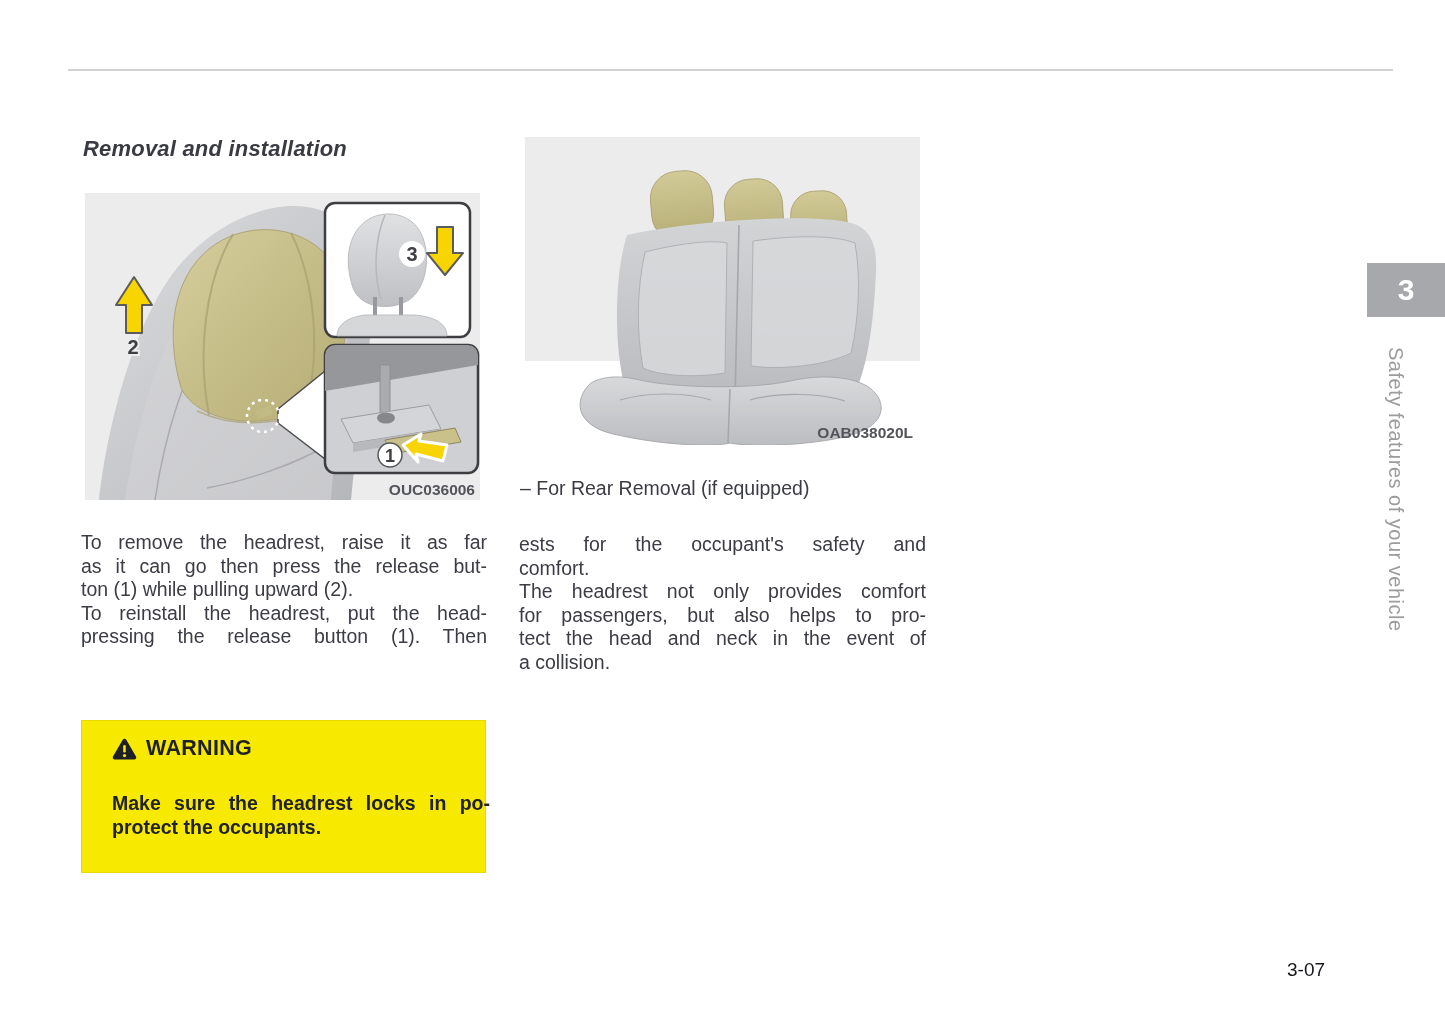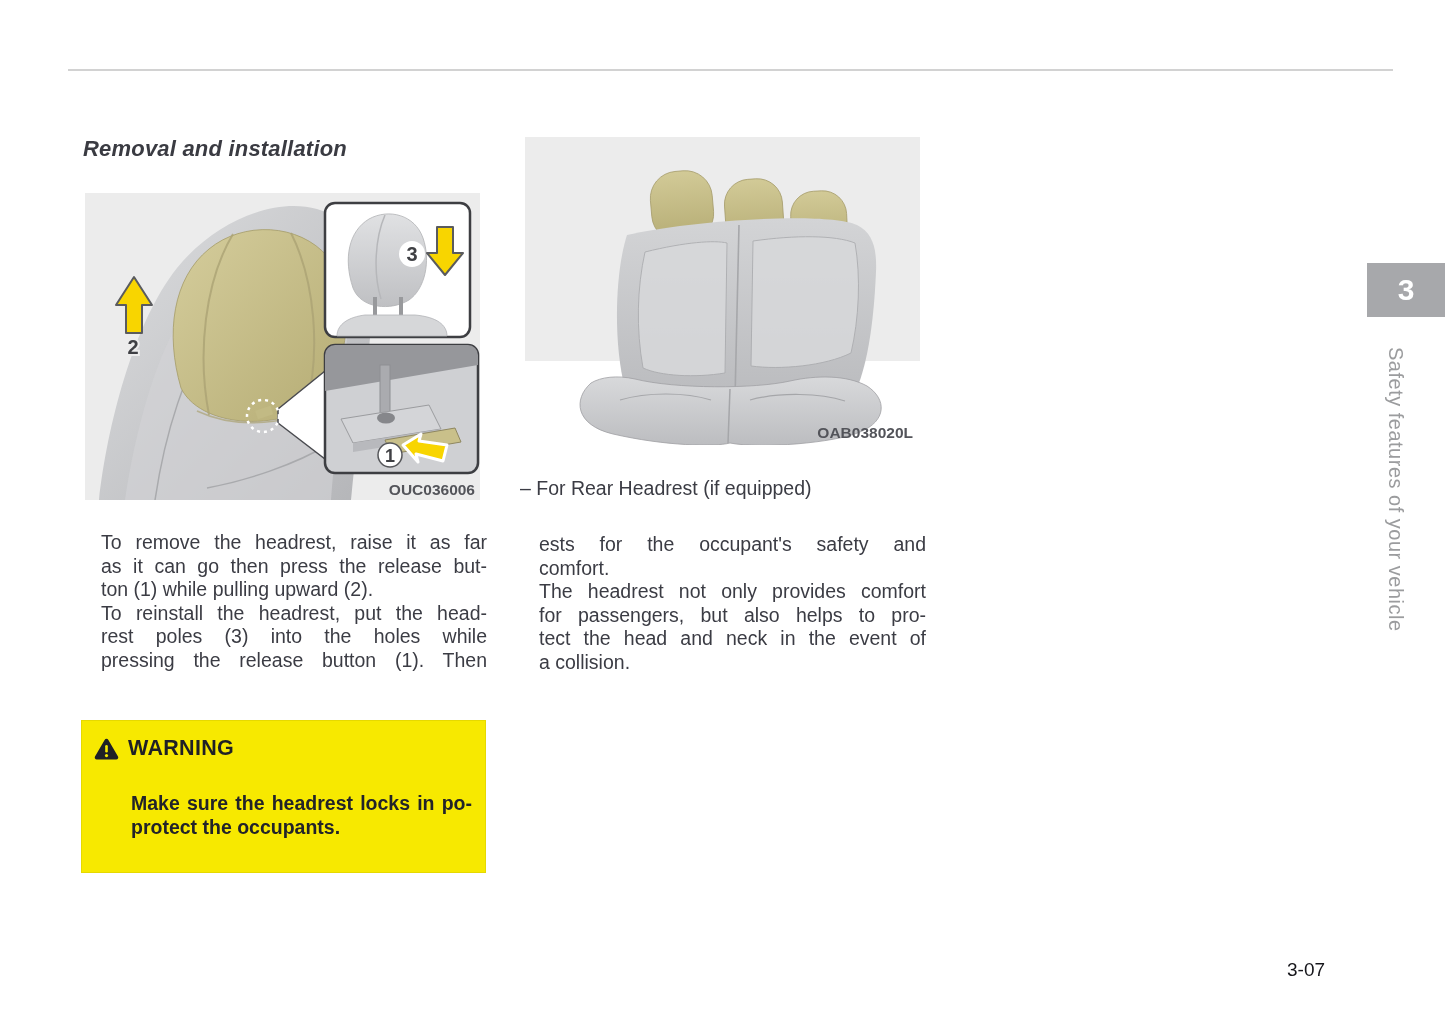--- a/index.html
+++ b/index.html
@@ -22,31 +22,31 @@
   .fig-right { left:525px; top:137px; width:395px; height:224px; }
 
   .caption {
     position:absolute; left:520px; top:477px;
     font-size:19.5px; color:#3b3c44;
   }
 
   .col { position:absolute; }
   .col-left  { left:81px;  top:531px; width:406px; }
   .col-right { left:519px; top:533px; width:407px; }
-  .bodyline { font-size:19.5px; line-height:23.6px; color:#3b3c44;margin-left:20px; }
+  .bodyline { font-size:19.5px; line-height:23.6px; color:#3b3c44; }
   .just { text-align:justify; text-align-last:justify; }
 
   .warning-box {
     position:absolute; left:81px; top:720px; width:405px; height:153px;
-    background:#f7e900; border:1px solid #e6d900; padding:15px 13px 0 12px;
+    background:#f7e900; border:1px solid #e6d900; padding:15px 13px 0 30px;
   }
   .warning-head { display:flex; align-items:center; gap:9px; }
   .warning-title { font-size:21.5px; font-weight:bold; color:#1f2026; letter-spacing:0.3px; }
   .warning-body { margin-top:31px; width:378px; }
-  .warnline { font-size:19.5px; line-height:23.8px; font-weight:bold; color:#222329;margin-left:37px; }
+  .warnline { font-size:19.5px; line-height:23.8px; font-weight:bold; color:#222329; }
 
   .chapter-tab {
     position:absolute; left:1367px; top:263px; width:78px; height:54px;
     background:#a7a8ab; display:flex; align-items:center; justify-content:center;
   }
   .chapter-tab span { color:#ffffff; font-size:30px; font-weight:bold; }
 
   .side-title {
     position:absolute; left:1384px; top:347px;
     writing-mode:vertical-rl; text-orientation:mixed;
@@ -176,28 +176,27 @@
 
       <path d="M 66,246 C 48,262 50,288 88,297 C 140,309 190,310 205,306 C 235,312 310,306 335,295 C 362,284 362,262 342,249 C 322,238 292,238 265,244 C 230,252 150,252 110,242 C 92,238 76,240 66,246 Z" fill="url(#gCush)" stroke="#9fa0a3" stroke-width="0.8"></path>
       <path d="M 205,252 L 203,306" stroke="#a5a6a9" stroke-width="1.5" fill="none"></path>
       <path d="M 95,263 C 122,255 160,255 186,263" stroke="#a5a6a9" stroke-width="1.2" fill="none"></path>
       <path d="M 225,263 C 255,255 295,256 320,264" stroke="#a5a6a9" stroke-width="1.2" fill="none"></path>
 
       <text x="388" y="301" text-anchor="end" font-size="15.5" font-weight="bold" fill="#53545a">OAB038020L</text>
     </svg>
   </div>
 
-  <div class="caption">– For Rear Headrest (if equipped)</div>
+  <div class="caption">– For Rear Removal (if equipped)</div>
 
   <div class="col col-left">
     <div class="bodyline just">To remove the headrest, raise it as far</div>
     <div class="bodyline just">as it can go then press the release but-</div>
     <div class="bodyline">ton (1) while pulling upward (2).</div>
     <div class="bodyline just">To reinstall the headrest, put the head-</div>
-    <div class="bodyline just">rest poles (3) into the holes while</div>
     <div class="bodyline just">pressing the release button (1). Then</div>
   </div>
 
   <div class="col col-right">
     <div class="bodyline just">ests for the occupant's safety and</div>
     <div class="bodyline">comfort.</div>
     <div class="bodyline just">The headrest not only provides comfort</div>
     <div class="bodyline just">for passengers, but also helps to pro-</div>
     <div class="bodyline just">tect the head and neck in the event of</div>
     <div class="bodyline">a collision.</div>

